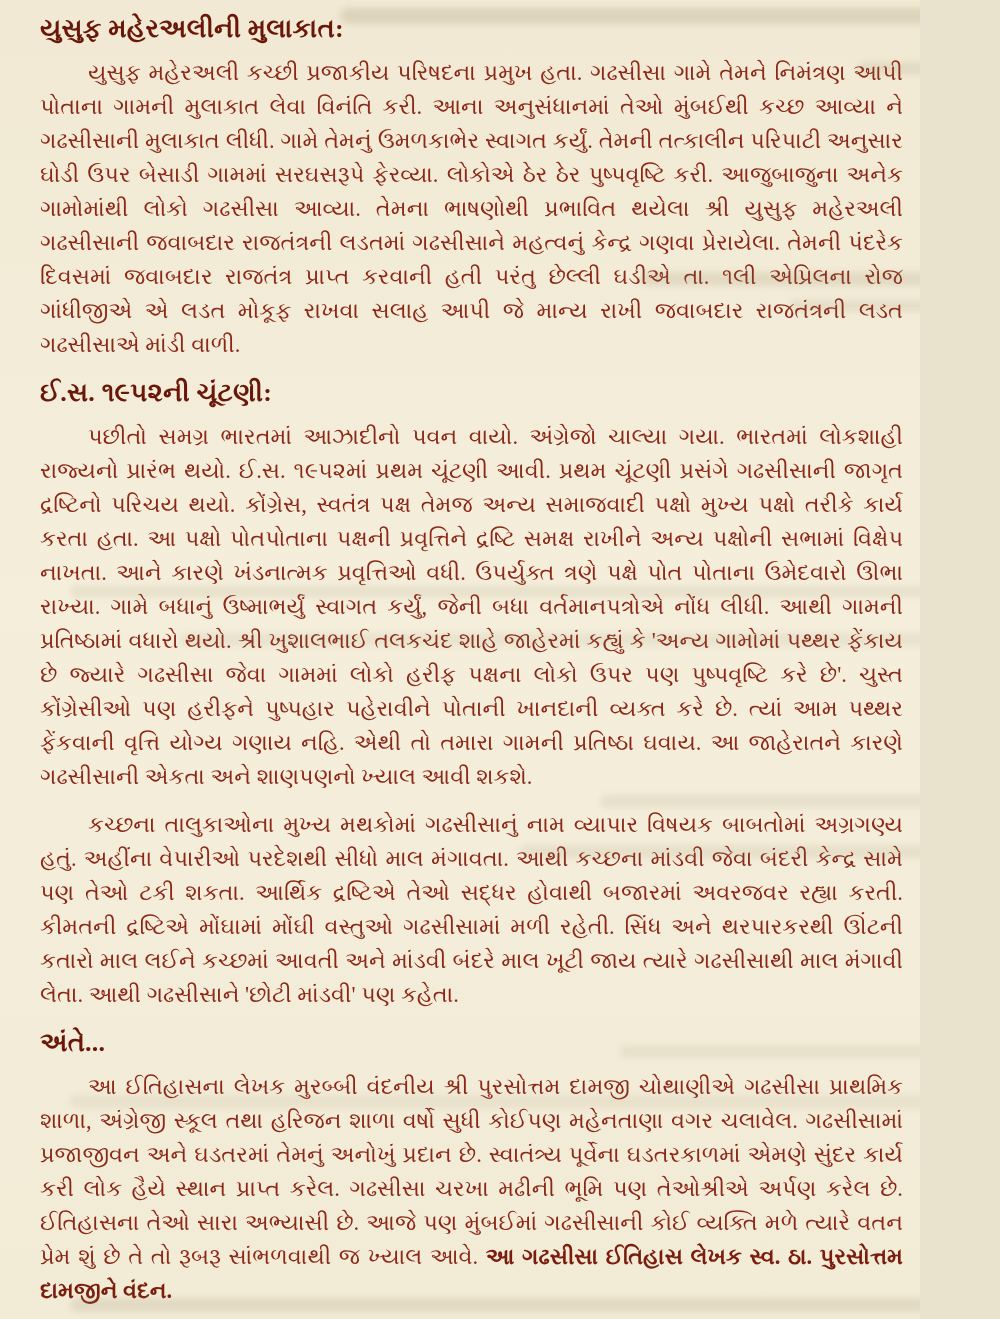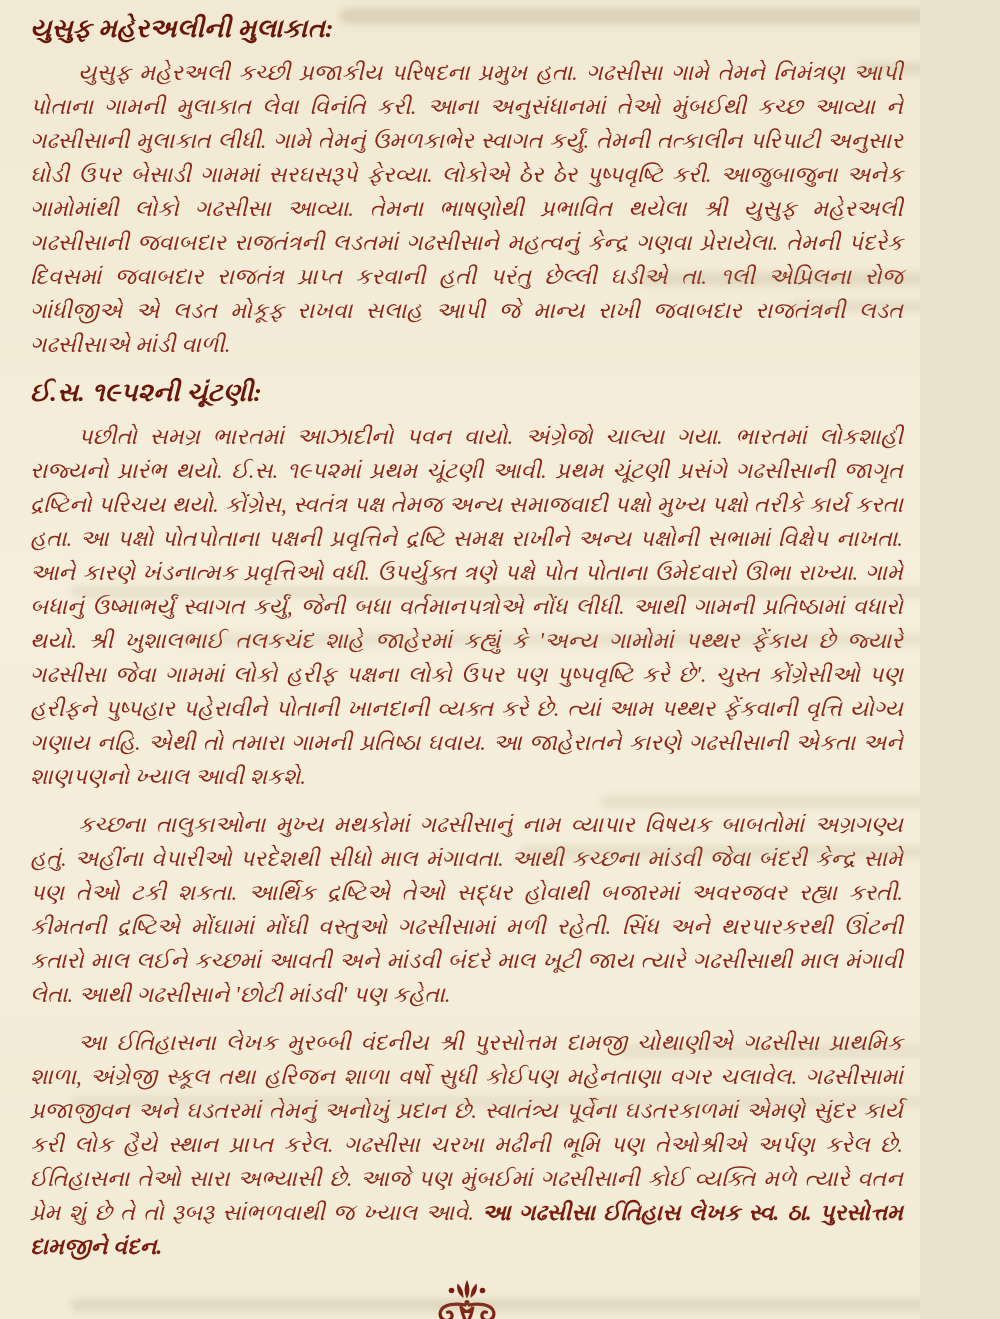--- a/index.html
+++ b/index.html
@@ -8,24 +8,23 @@
     width: 1000px;
     font-family: "Liberation Serif", "DejaVu Serif", serif;
     background: #e9e2cd;
   }
   .page {
     position: relative;
     width: 920px;
     height: 1319px;
     box-sizing: border-box;
     overflow: hidden;
-    padding: 14px 17px 0 30px;
+    padding: 14px 17px 0 40px;
     background: linear-gradient(180deg, #f1e9d3 0%, #f4eedb 45%, #f2ebd6 100%);
     color: #8b2818;
-    font-style: italic;
   }
   
   .smudge {
     position: absolute;
     background: rgba(148, 138, 98, 0.22);
     border-radius: 8px;
     filter: blur(3px);
     pointer-events: none;
   }
   .section-heading {
@@ -94,20 +93,21 @@
   <section>
     <h2 class="section-heading subsequent">ઈ.સ. ૧૯૫૨ની ચૂંટણી:</h2>
     <p class="body-text">પછીતો સમગ્ર ભારતમાં આઝાદીનો પવન વાયો. અંગ્રેજો ચાલ્યા ગયા. ભારતમાં લોકશાહી રાજ્યનો પ્રારંભ થયો. ઈ.સ. ૧૯૫૨માં પ્રથમ ચૂંટણી આવી. પ્રથમ ચૂંટણી પ્રસંગે ગઢસીસાની જાગૃત દ્રષ્ટિનો પરિચય થયો. કોંગ્રેસ, સ્વતંત્ર પક્ષ તેમજ અન્ય સમાજવાદી પક્ષો મુખ્ય પક્ષો તરીકે કાર્ય કરતા હતા. આ પક્ષો પોતપોતાના પક્ષની પ્રવૃત્તિને દ્રષ્ટિ સમક્ષ રાખીને અન્ય પક્ષોની સભામાં વિક્ષેપ નાખતા. આને કારણે ખંડનાત્મક પ્રવૃત્તિઓ વધી. ઉપર્યુક્ત ત્રણે પક્ષે પોત પોતાના ઉમેદવારો ઊભા રાખ્યા. ગામે બધાનું ઉષ્માભર્યું સ્વાગત કર્યું, જેની બધા વર્તમાનપત્રોએ નોંધ લીધી. આથી ગામની પ્રતિષ્ઠામાં વધારો થયો. શ્રી ખુશાલભાઈ તલકચંદ શાહે જાહેરમાં કહ્યું કે 'અન્ય ગામોમાં પથ્થર ફેંકાય છે જ્યારે ગઢસીસા જેવા ગામમાં લોકો હરીફ પક્ષના લોકો ઉપર પણ પુષ્પવૃષ્ટિ કરે છે'. ચુસ્ત કોંગ્રેસીઓ પણ હરીફને પુષ્પહાર પહેરાવીને પોતાની ખાનદાની વ્યક્ત કરે છે. ત્યાં આમ પથ્થર ફેંકવાની વૃત્તિ યોગ્ય ગણાય નહિ. એથી તો તમારા ગામની પ્રતિષ્ઠા ઘવાય. આ જાહેરાતને કારણે ગઢસીસાની એકતા અને શાણપણનો ખ્યાલ આવી શકશે.</p>
   </section>
 
   <section>
     <p class="body-text">કચ્છના તાલુકાઓના મુખ્ય મથકોમાં ગઢસીસાનું નામ વ્યાપાર વિષયક બાબતોમાં અગ્રગણ્ય હતું. અહીંના વેપારીઓ પરદેશથી સીધો માલ મંગાવતા. આથી કચ્છના માંડવી જેવા બંદરી કેન્દ્ર સામે પણ તેઓ ટકી શકતા. આર્થિક દ્રષ્ટિએ તેઓ સદ્ધર હોવાથી બજારમાં અવરજવર રહ્યા કરતી. કીમતની દ્રષ્ટિએ મોંઘામાં મોંઘી વસ્તુઓ ગઢસીસામાં મળી રહેતી. સિંધ અને થરપારકરથી ઊંટની કતારો માલ લઈને કચ્છમાં આવતી અને માંડવી બંદરે માલ ખૂટી જાય ત્યારે ગઢસીસાથી માલ મંગાવી લેતા. આથી ગઢસીસાને 'છોટી માંડવી' પણ કહેતા.</p>
   </section>
 
   <section>
+    <h2 class="section-heading subsequent">અંતે...</h2>
     <p class="body-text"><span>આ ઈતિહાસના લેખક મુરબ્બી વંદનીય શ્રી પુરસોત્તમ દામજી ચોથાણીએ ગઢસીસા પ્રાથમિક શાળા, અંગ્રેજી સ્કૂલ તથા હરિજન શાળા વર્ષો સુધી કોઈપણ મહેનતાણા વગર ચલાવેલ. ગઢસીસામાં પ્રજાજીવન અને ઘડતરમાં તેમનું અનોખું પ્રદાન છે. સ્વાતંત્ર્ય પૂર્વેના ઘડતરકાળમાં એમણે સુંદર કાર્ય કરી લોક હૈયે સ્થાન પ્રાપ્ત કરેલ. ગઢસીસા ચરખા મઢીની ભૂમિ પણ તેઓશ્રીએ અર્પણ કરેલ છે. ઈતિહાસના તેઓ સારા અભ્યાસી છે. આજે પણ મુંબઈમાં ગઢસીસાની કોઈ વ્યક્તિ મળે ત્યારે વતન પ્રેમ શું છે તે તો રૂબરૂ સાંભળવાથી જ ખ્યાલ આવે.</span> <strong class="bold-ending">આ ગઢસીસા ઈતિહાસ લેખક સ્વ. ઠા. પુરસોત્તમ દામજીને વંદન.</strong></p>
   </section>
 
   <div class="fleuron-wrap">
     <svg width="66" height="48" viewBox="0 0 66 48" aria-hidden="true">
       <g fill="#7d1f10">
         <path d="M33 2 C29.8 9 29.8 15 33 20.5 C36.2 15 36.2 9 33 2 Z"></path>
         <path d="M23.5 5.5 C22.2 11.5 24.2 16.5 29.5 20 C29.6 14 27.6 9 23.5 5.5 Z"></path>
         <path d="M42.5 5.5 C43.8 11.5 41.8 16.5 36.5 20 C36.4 14 38.4 9 42.5 5.5 Z"></path>
         <circle cx="17.5" cy="12.5" r="2.8"></circle>

